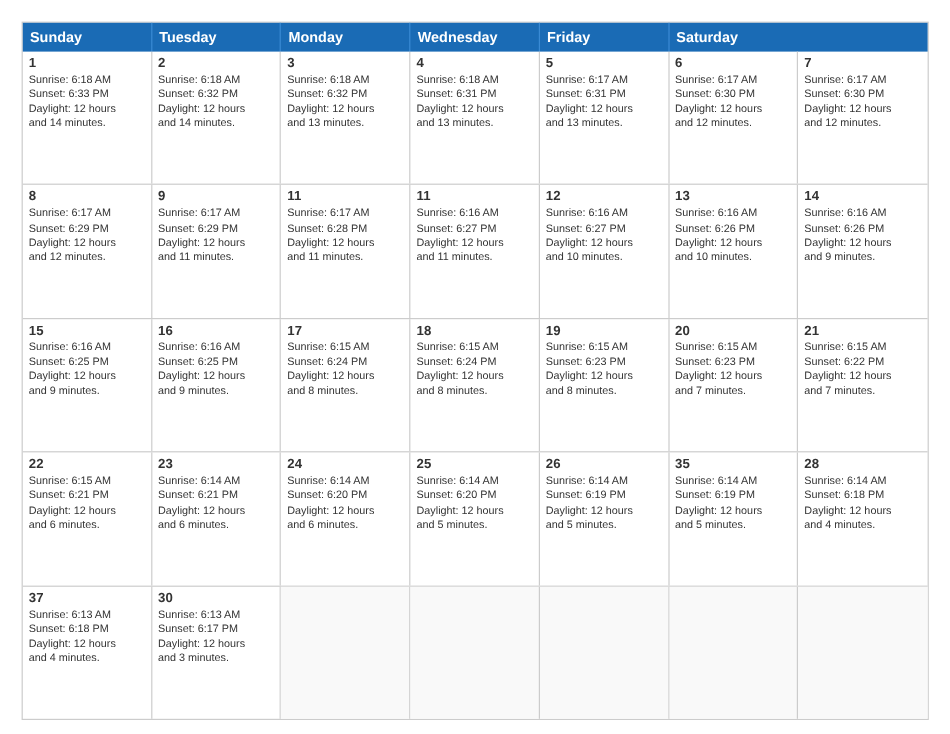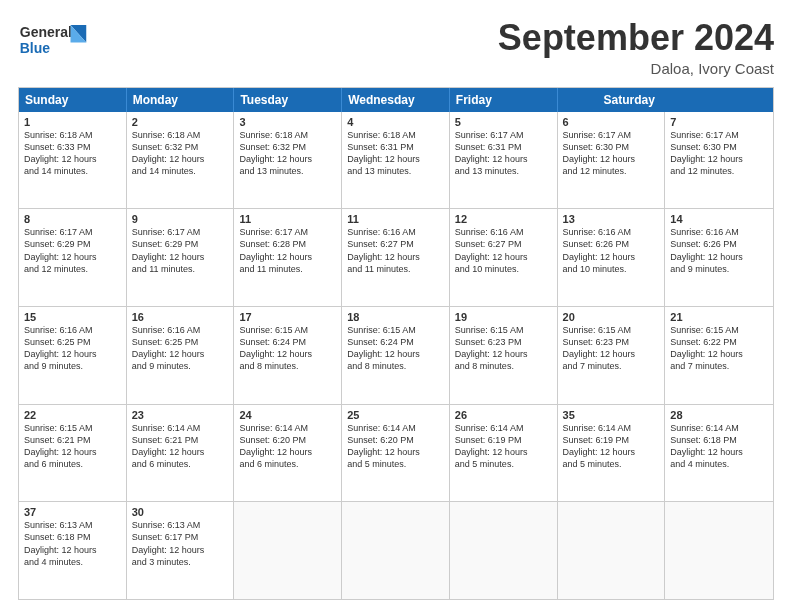--- a/index.html
+++ b/index.html
@@ -53,21 +53,21 @@
       background: #1a6bb5;
     }
     .cal-header-cell {
       color: #fff;
       font-size: 12px;
       font-weight: bold;
       padding: 5px 6px;
       border-right: 1px solid #3a8ad4;
       text-align: left;
     }
-    .cal-header-cell:last-child { border-right: none; margin-left: 40px; }
+    .cal-header-cell:last-child { border-right: none; }
     .cal-body {
       flex: 1;
       display: flex;
       flex-direction: column;
     }
     .cal-week {
       display: grid;
       grid-template-columns: repeat(7, 1fr);
       flex: 1;
       border-top: 1px solid #ccc;
@@ -97,43 +97,26 @@
       font-size: 9px;
       color: #333;
     }
     
     .logo-svg { width: 70px; height: 42px; }
   </style>
 </head>
 <body>
 
 <div class="page">
-  <div class="header">
-
-    <div class="logo-img">
-      <svg class="logo-svg" viewBox="0 0 80 48">
-
-        <text x="2" y="22" font-family="Arial" font-weight="bold" font-size="16" fill="#333">General</text>
-        <text x="2" y="40" font-family="Arial" font-weight="bold" font-size="16" fill="#1a6bb5">Blue</text>
-
-        <polygon points="60,8 78,8 78,28" fill="#1a6bb5"></polygon>
-        <polygon points="60,8 78,28 60,28" fill="#5aabea"></polygon>
-      </svg>
-    </div>
-    <div class="title-block">
-      <div class="main-title">September 2024</div>
-      <div class="subtitle">Daloa, Ivory Coast</div>
-    </div>
-  </div>
 
   <div class="calendar">
     <div class="cal-header-row">
     <div class="cal-header-cell">Sunday</div>
+        <div class="cal-header-cell">Tuesday</div>
         <div class="cal-header-cell">Monday</div>
-        <div class="cal-header-cell">Tuesday</div>
         <div class="cal-header-cell">Wednesday</div>
         <div class="cal-header-cell">Friday</div>
         <div class="cal-header-cell">Saturday</div>
       </div>
     <div class="cal-body">
     <div class="cal-week">
           <div class="cal-cell">
             <span class="day-num">1</span>
             <span class="cell-line">Sunrise: 6:18 AM</span>
             <span class="cell-line">Sunset: 6:33 PM</span>

